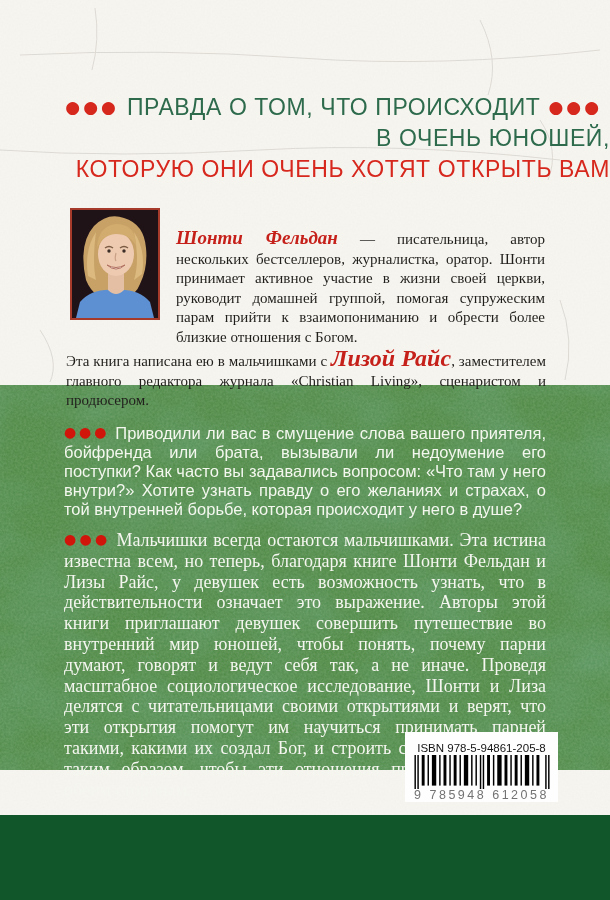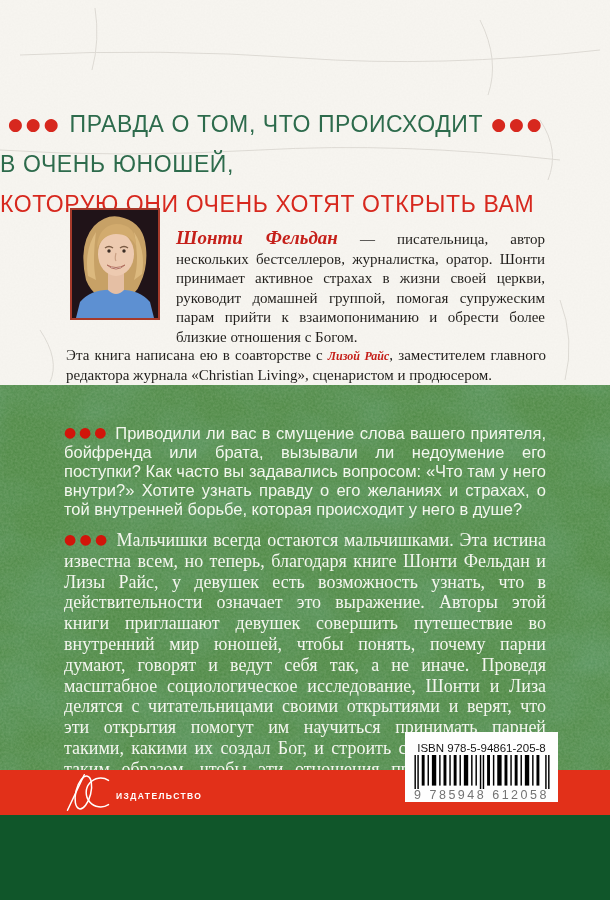--- a/index.html
+++ b/index.html
@@ -5,24 +5,24 @@
   html,body{margin:0;padding:0;background:#2a2a2a;}
   .cover{
     position:relative;width:610px;height:900px;margin:0 auto;
     background:#f8f6f1;overflow:hidden;
     font-family:"Liberation Serif",serif;
   }
   .paper-tex{position:absolute;left:0;top:0;z-index:0;pointer-events:none;}
 
   
   .headline{
-    position:absolute;top:104px;left:0;right:0;z-index:2;
-    text-align:left;
+    position:absolute;top:92px;left:0;right:0;z-index:2;
+    text-align:right;
     font-family:"Liberation Sans",sans-serif;
-    font-size:23px;line-height:40px;letter-spacing:.6px;
+    font-size:23px;line-height:31px;letter-spacing:.6px;
     color:#2d6b4c;font-weight:400;
   }
   .headline .red{color:#d7281e;}
   .dots{color:#d7281e;font-size:17px;letter-spacing:3px;vertical-align:2px;font-family:"DejaVu Sans",sans-serif;}
   .headline .dots{margin:0 8px;}
 
   
   .photo-frame{
     position:absolute;left:70px;top:208px;width:90px;height:112px;z-index:2;
     border:2px solid #a63a2b;box-sizing:border-box;background:#1c1216;
@@ -30,21 +30,21 @@
   .photo-frame svg{display:block;width:100%;height:100%;}
   .bio{
     position:absolute;left:176px;top:213px;width:369px;z-index:2;
     font-size:15px;line-height:19.5px;color:#211f1c;text-align:justify;
   }
   .bio-name{color:#c5201a;font-style:italic;font-weight:bold;font-size:19px;line-height:1;}
   .coauthor{
     position:absolute;left:66px;top:331px;width:480px;z-index:2;
     font-size:15px;line-height:19.5px;color:#211f1c;text-align:justify;
   }
-  .coauthor .bio-name{font-size:12px;}
+  .coauthor .bio-name{font-size:24px;}
 
   
   .band{
     position:absolute;left:0;top:385px;width:610px;height:385px;z-index:1;
     background:#4c8743;
   }
   .band-tex{position:absolute;left:0;top:0;}
   .blurb1{
     position:absolute;left:64px;top:21px;width:482px;
     font-family:"Liberation Sans",sans-serif;
@@ -136,23 +136,23 @@
 
       <path d="M44,43 Q42.5,49 44,51" stroke="#caa084" stroke-width="1.2" fill="none"></path>
 
       <path d="M35,55 Q44,63 53,55 Q44,60 35,55 Z" fill="#fff" stroke="#b2705f" stroke-width="1"></path>
 
       <path d="M4,108 L8,92 Q20,78 43,80 Q66,78 78,92 L82,108 Z" fill="#5d90d2"></path>
       <path d="M36,80 Q44,88 52,80 L52,76 L36,76 Z" fill="#e5bfa4"></path>
     </svg>
   </div>
 
-  <p class="bio"><span class="bio-name">Шонти Фельдан</span><span> — писательница, автор нескольких бестселлеров, журналистка, оратор. Шонти принимает активное страхах в жизни своей церкви, руководит домашней группой, помогая супружеским парам прийти к взаимопониманию и обрести более близкие отношения с Богом.</span></p>
-
-  <p class="coauthor"><span>Эта книга написана ею в соавторстве с </span><span class="bio-name">Лизой Райс</span><span>, заместителем главного редактора журнала «Christian Living», сценаристом и продюсером.</span></p>
+  <p class="bio"><span class="bio-name">Шонти Фельдан</span><span> — писательница, автор нескольких бестселлеров, журналистка, оратор. Шонти принимает активное участие в жизни своей церкви, руководит домашней группой, помогая супружеским парам прийти к взаимопониманию и обрести более близкие отношения с Богом.</span></p>
+
+  <p class="coauthor"><span>Эта книга написана ею в мальчишками с </span><span class="bio-name">Лизой Райс</span><span>, заместителем главного редактора журнала «Christian Living», сценаристом и продюсером.</span></p>
 
   <div class="band">
     <svg class="band-tex" width="610" height="385" aria-hidden="true">
       <defs>
         <filter id="mottle" x="0" y="0" width="100%" height="100%">
           <feTurbulence type="fractalNoise" baseFrequency="0.013 0.02" numOctaves="3" seed="11"></feTurbulence>
           <feColorMatrix type="matrix" values="0 0 0 0 0.10  0 0 0 0 0.30  0 0 0 0 0.12  0 0 0 1.4 -0.45"></feColorMatrix>
         </filter>
         <filter id="grain" x="0" y="0" width="100%" height="100%">
           <feTurbulence type="fractalNoise" baseFrequency="0.45" numOctaves="2" seed="3"></feTurbulence>
@@ -161,32 +161,20 @@
       </defs>
       <rect width="610" height="385" filter="url(#mottle)"></rect>
       <rect width="610" height="385" filter="url(#grain)"></rect>
     </svg>
 
     <p class="blurb1"><span class="dots">●●●</span><span>Приводили ли вас в смущение слова вашего приятеля, бойфренда или брата, вызывали ли недоумение его поступки? Как часто вы задавались вопросом: «Что там у него внутри?» Хотите узнать правду о его желаниях и страхах, о той внутренней борьбе, которая происходит у него в душе?</span></p>
 
     <p class="blurb2"><span class="dots">●●●</span><span>Мальчишки всегда остаются мальчишками. Эта истина известна всем, но теперь, благодаря книге Шонти Фельдан и Лизы Райс, у девушек есть возможность узнать, что в действительности означает это выражение. Авторы этой книги приглашают девушек совершить путешествие во внутренний мир юношей, чтобы понять, почему парни думают, говорят и ведут себя так, а не иначе. Проведя масштабное социологическое исследование, Шонти и Лиза делятся с читательницами своими открытиями и верят, что эти открытия помогут им научиться принимать парней такими, какими их создал Бог, и строить с ними отношения таким образом, чтобы эти отношения приносили радость обеим сторонам.</span></p>
   </div>
 
-  <div class="strip-red">
-    <div class="publisher">
-      <svg width="52" height="41" viewBox="0 0 54 44" aria-hidden="true">
-        <g fill="none" stroke="#ffffff" stroke-width="1.6" stroke-linecap="round">
-          <path d="M23,3 L5,41"></path>
-          <ellipse cx="22" cy="22" rx="8" ry="18" transform="rotate(14 22 22)"></ellipse>
-          <path d="M49,9 A15.5,15.5 0 1 0 49,35"></path>
-        </g>
-      </svg>
-      <span class="publisher-label">ИЗДАТЕЛЬСТВО</span>
-    </div>
-  </div>
 
   <div class="footer-green"></div>
 
   <div class="barcode-panel">
     <div class="isbn-label">ISBN 978-5-94861-205-8</div>
     <svg class="barcode-bars" width="138" height="56" viewBox="0 0 95 40" preserveAspectRatio="none" aria-hidden="true">
       <g fill="#000">
         <rect x="1" y="0" width="1" height="40"></rect>
           <rect x="3" y="0" width="1" height="40"></rect>
         <rect x="6" y="0" width="2" height="36"></rect>

